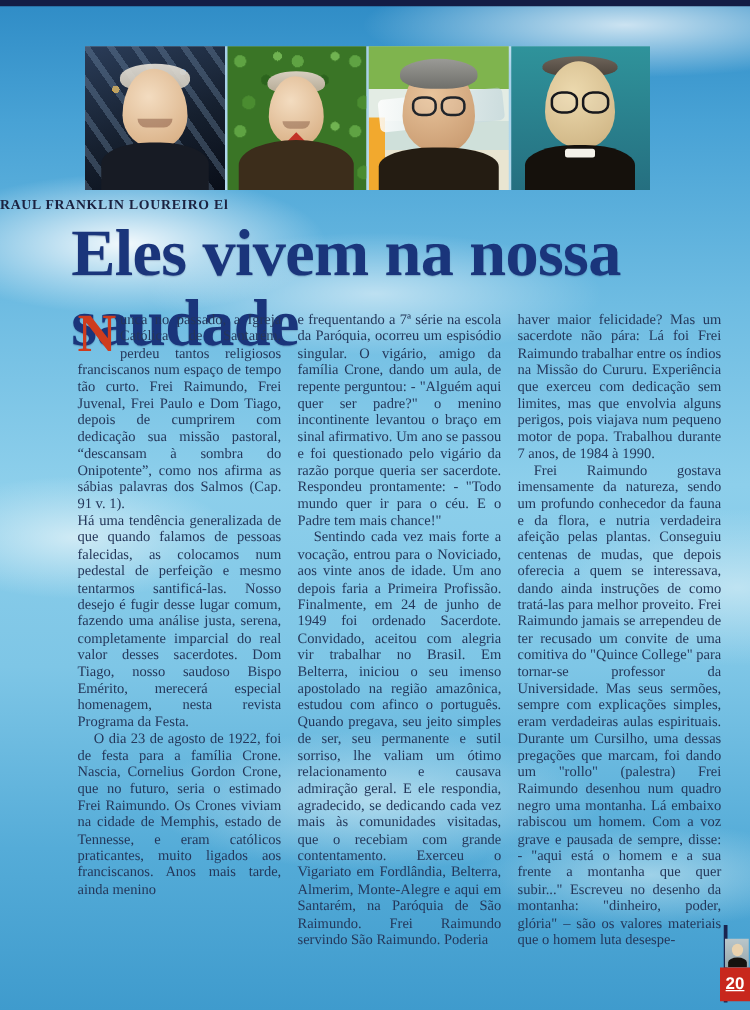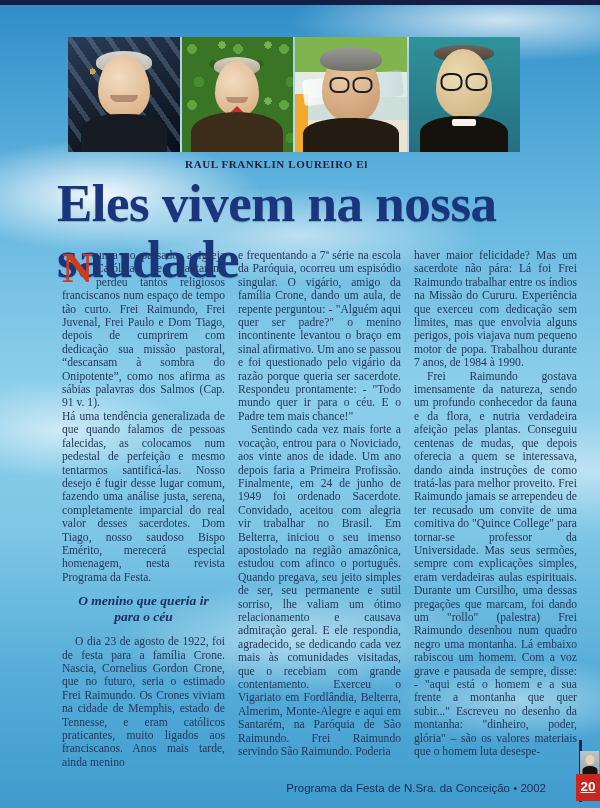--- a/index.html
+++ b/index.html
@@ -59,22 +59,22 @@
   .photo-3 .ph-body{width:96px;height:34px;background:#241c12;z-index:3;}
   
   .photo-4{background:linear-gradient(180deg,#2f939b,#256f80);}
   .photo-4 .ph-face{top:12px;width:56px;height:70px;background:radial-gradient(circle at 40% 35%, #ecd9ae, #d3ba8a 75%, #bda173);}
   .photo-4 .ph-hair{top:8px;width:60px;height:16px;background:linear-gradient(#6e645a,#4c443c);}
   .photo-4 .ph-glasses{top:36px;z-index:3;}
   .photo-4 .ph-glasses span{width:18px;height:14px;border-color:#17181c;}
   .photo-4 .ph-body{width:88px;height:36px;background:#15110c;z-index:2;}
   .photo-4 .ph-collar{position:absolute;left:50%;bottom:26px;transform:translateX(-50%);width:24px;height:7px;background:#f4f2ea;z-index:3;border-radius:2px;}
   
-  .credit{position:absolute;top:158px;left:0;width:521px;text-align:center;
-    font-weight:bold;font-size:11px;letter-spacing:.6px;color:#1b2240;padding-left:16px;}
+  .credit{position:absolute;top:158px;left:0;width:521px;text-align:left;
+    font-weight:bold;font-size:11px;letter-spacing:.6px;color:#1b2240;}
   .headline{position:absolute;top:176px;left:57px;margin:0;
     font-size:53px;line-height:1.05;font-weight:bold;letter-spacing:-.5px;color:#1a357b;
     text-shadow:0 1px 1px rgba(20,35,80,.25);}
   
   .columns{position:absolute;top:249px;left:62px;width:515px;display:flex;gap:13px;}
   .col{flex:1;font-size:11.6px;line-height:13.4px;color:#25375a;text-align:justify;}
   .col p{margin:0;}
   .col p.indent{text-indent:13px;}
   .dropcap{float:left;font-weight:bold;font-size:43px;line-height:33px;padding:2px 3px 0 0;color:#ce3c1e;}
   .bold{font-weight:normal;}
@@ -132,33 +132,31 @@
   </div>
 
   <div class="credit">RAUL FRANKLIN LOUREIRO El</div>
 
   <h1 class="headline">Eles vivem na nossa saudade</h1>
 
   <div class="columns">
     <div class="col">
       <p><span class="dropcap">N</span><span>unca no passado, a Igreja Católica de Santarém, perdeu tantos religiosos franciscanos num espaço de tempo tão curto. Frei Raimundo, Frei Juvenal, Frei Paulo e Dom Tiago, depois de cumprirem com dedicação sua missão pastoral, “</span><span class="bold">descansam à sombra do Onipotente</span><span>”, como nos afirma as sábias palavras dos Salmos (Cap. 91 v. 1).</span></p>
       <p>Há uma tendência generalizada de que quando falamos de pessoas falecidas, as colocamos num pedestal de perfeição e mesmo tentarmos santificá-las. Nosso desejo é fugir desse lugar comum, fazendo uma análise justa, serena, completamente imparcial do real valor desses sacerdotes. Dom Tiago, nosso saudoso Bispo Emérito, merecerá especial homenagem, nesta revista Programa da Festa.</p>
-      <h3 class="subhead"><span>O menino que queria ir</span><br><span>para o céu</span></h3>
       <p class="indent">O dia 23 de agosto de 1922, foi de festa para a família Crone. Nascia, Cornelius Gordon Crone, que no futuro, seria o estimado Frei Raimundo. Os Crones viviam na cidade de Memphis, estado de Tennesse, e eram católicos praticantes, muito ligados aos franciscanos. Anos mais tarde, ainda menino</p>
     </div>
     <div class="col">
       <p>e frequentando a 7ª série na escola da Paróquia, ocorreu um espisódio singular. O vigário, amigo da família Crone, dando um aula, de repente perguntou: - "Alguém aqui quer ser padre?" o menino incontinente levantou o braço em sinal afirmativo. Um ano se passou e foi questionado pelo vigário da razão porque queria ser sacerdote. Respondeu prontamente: - "Todo mundo quer ir para o céu. E o Padre tem mais chance!"</p>
       <p class="indent">Sentindo cada vez mais forte a vocação, entrou para o Noviciado, aos vinte anos de idade. Um ano depois faria a Primeira Profissão. Finalmente, em 24 de junho de 1949 foi ordenado Sacerdote. Convidado, aceitou com alegria vir trabalhar no Brasil. Em Belterra, iniciou o seu imenso apostolado na região amazônica, estudou com afinco o português. Quando pregava, seu jeito simples de ser, seu permanente e sutil sorriso, lhe valiam um ótimo relacionamento e causava admiração geral. E ele respondia, agradecido, se dedicando cada vez mais às comunidades visitadas, que o recebiam com grande contentamento. Exerceu o Vigariato em Fordlândia, Belterra, Almerim, Monte-Alegre e aqui em Santarém, na Paróquia de São Raimundo. Frei Raimundo servindo São Raimundo. Poderia</p>
     </div>
     <div class="col">
       <p>haver maior felicidade? Mas um sacerdote não pára: Lá foi Frei Raimundo trabalhar entre os índios na Missão do Cururu. Experiência que exerceu com dedicação sem limites, mas que envolvia alguns perigos, pois viajava num pequeno motor de popa. Trabalhou durante 7 anos, de 1984 à 1990.</p>
       <p class="indent">Frei Raimundo gostava imensamente da natureza, sendo um profundo conhecedor da fauna e da flora, e nutria verdadeira afeição pelas plantas. Conseguiu centenas de mudas, que depois oferecia a quem se interessava, dando ainda instruções de como tratá-las para melhor proveito. Frei Raimundo jamais se arrependeu de ter recusado um convite de uma comitiva do "Quince College" para tornar-se professor da Universidade. Mas seus sermões, sempre com explicações simples, eram verdadeiras aulas espirituais. Durante um Cursilho, uma dessas pregações que marcam, foi dando um "rollo" (palestra) Frei Raimundo desenhou num quadro negro uma montanha. Lá embaixo rabiscou um homem. Com a voz grave e pausada de sempre, disse: - "aqui está o homem e a sua frente a montanha que quer subir..." Escreveu no desenho da montanha: "dinheiro, poder, glória" – são os valores materiais que o homem luta desespe-</p>
     </div>
   </div>
 
-  <div class="footer-text">Programa da Festa de N.Sra. da Conceição • 2002</div>
   <div class="badge-line"></div>
   <div class="badge-photo">
     <div class="bf"></div>
     <div class="bb"></div>
   </div>
   <div class="badge-num">20</div>
 </div>
 
 </body></html>

